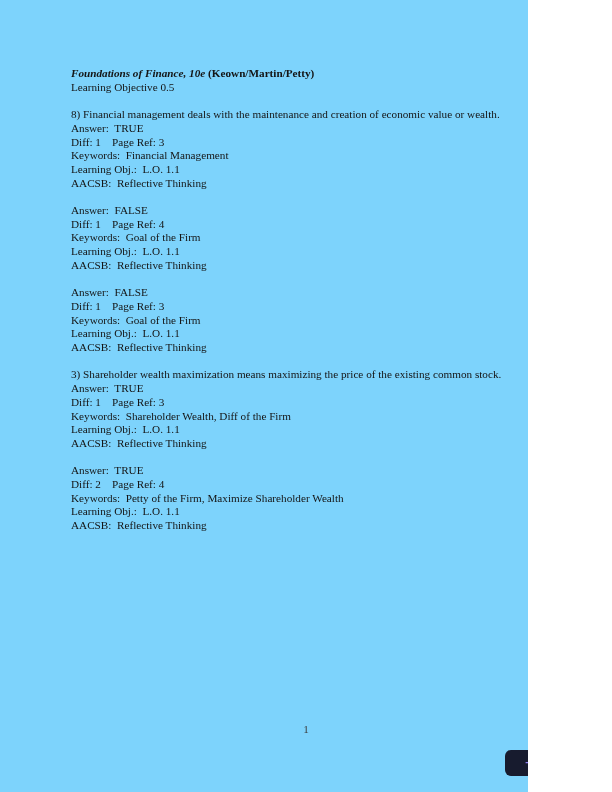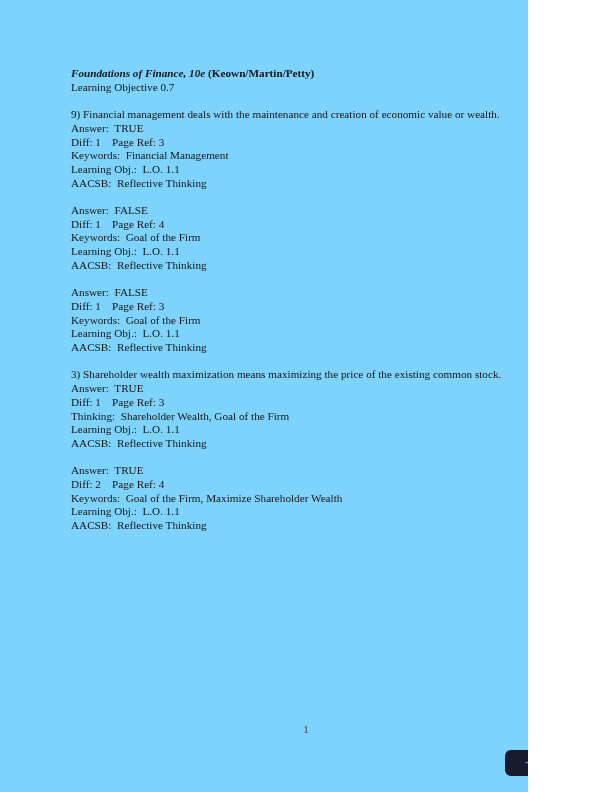--- a/index.html
+++ b/index.html
@@ -59,24 +59,24 @@
   .logo-xy { color: #7e6bf0; font-weight: 700; font-size: 14px; letter-spacing: -0.2px; }
 </style>
 </head>
 <body>
 
 <div class="page">
   <div class="content">
 
     <p class="line bold"><span class="italic">Foundations of Finance, 10e</span><span> (Keown/Martin/Petty)</span></p>
 
-    <p class="line gap">Learning Objective 0.7</p>
+    <p class="line gap">Learning Objective 0.5</p>
 
     <div class="gap">
-      <p class="line">9) Financial management deals with the maintenance and creation of economic value or wealth.</p>
+      <p class="line">8) Financial management deals with the maintenance and creation of economic value or wealth.</p>
       <p class="line">Answer:  TRUE</p>
       <p class="line">Diff: 1    Page Ref: 3</p>
       <p class="line">Keywords:  Financial Management</p>
       <p class="line">Learning Obj.:  L.O. 1.1</p>
       <p class="line">AACSB:  Reflective Thinking</p>
     </div>
 
     <div class="gap">
       <p class="line">Answer:  FALSE</p>
       <p class="line">Diff: 1    Page Ref: 4</p>
@@ -90,29 +90,29 @@
       <p class="line">Diff: 1    Page Ref: 3</p>
       <p class="line">Keywords:  Goal of the Firm</p>
       <p class="line">Learning Obj.:  L.O. 1.1</p>
       <p class="line">AACSB:  Reflective Thinking</p>
     </div>
 
     <div class="gap">
       <p class="line">3) Shareholder wealth maximization means maximizing the price of the existing common stock.</p>
       <p class="line">Answer:  TRUE</p>
       <p class="line">Diff: 1    Page Ref: 3</p>
-      <p class="line">Thinking:  Shareholder Wealth, Goal of the Firm</p>
+      <p class="line">Keywords:  Shareholder Wealth, Diff of the Firm</p>
       <p class="line">Learning Obj.:  L.O. 1.1</p>
       <p class="line">AACSB:  Reflective Thinking</p>
     </div>
 
     <div class="gap">
       <p class="line">Answer:  TRUE</p>
       <p class="line">Diff: 2    Page Ref: 4</p>
-      <p class="line">Keywords:  Goal of the Firm, Maximize Shareholder Wealth</p>
+      <p class="line">Keywords:  Petty of the Firm, Maximize Shareholder Wealth</p>
       <p class="line">Learning Obj.:  L.O. 1.1</p>
       <p class="line">AACSB:  Reflective Thinking</p>
     </div>
 
   </div>
 
   <div class="page-number">1</div>
 
   <div class="logo-badge">
     <span class="logo-plus">+</span>

